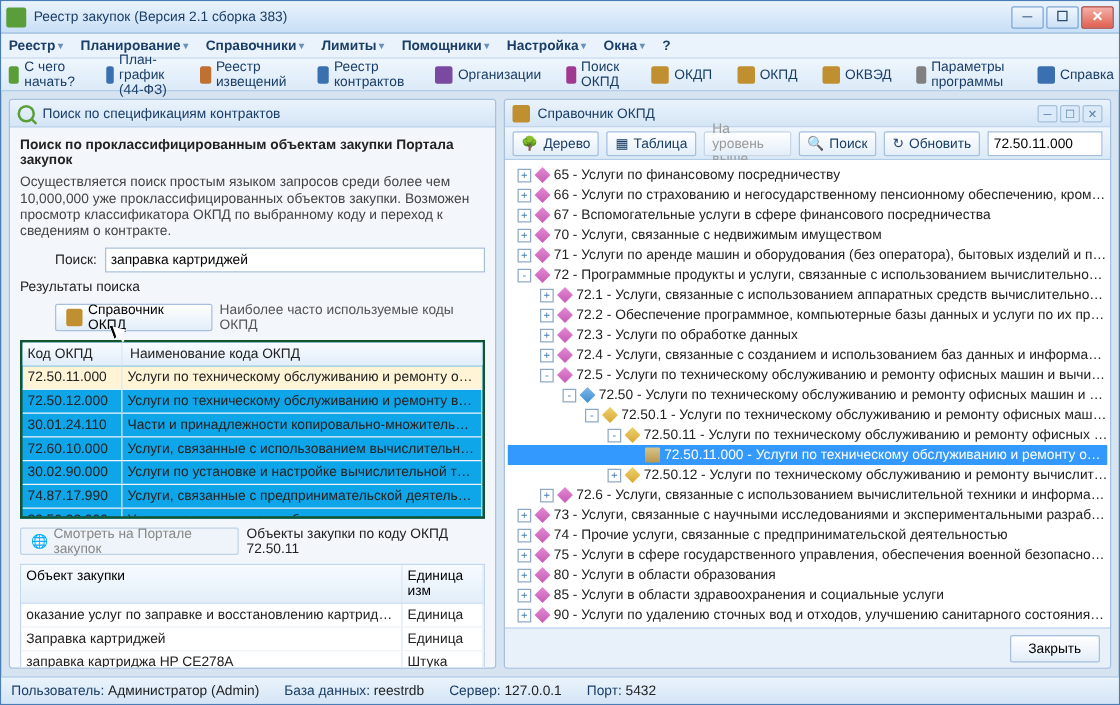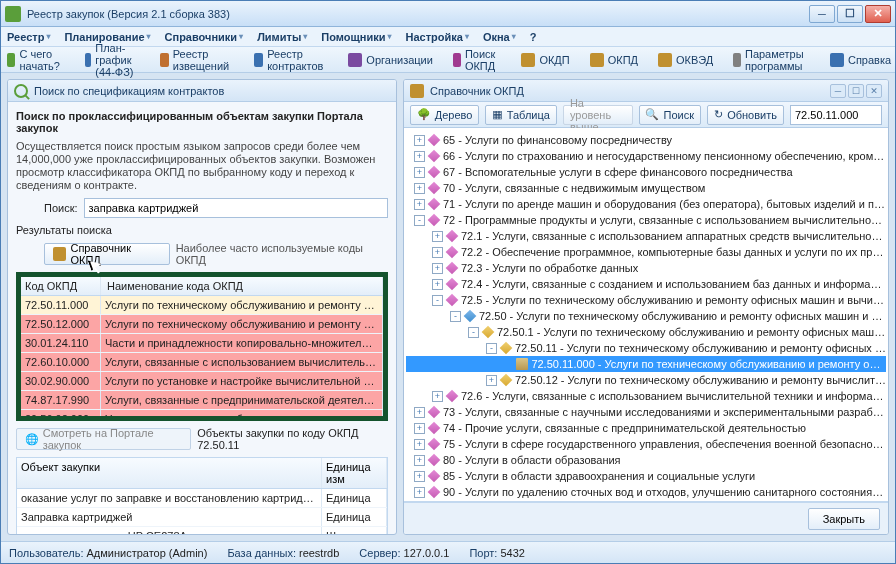--- a/index.html
+++ b/index.html
@@ -34,21 +34,21 @@
 .search-row { display: flex; align-items: center; gap: 6px; padding-left: 28px; }
 .search-label { color: #222; }
 .search-input { flex: 1; height: 20px; border: 1px solid #a7c0dc; background: #fff; padding: 0 4px; }
 .results-label { color: #222; }
 .spravochnik-btn { height: 22px; border: 1px solid #a7c0dc; background: linear-gradient(#fff,#e3eef9); padding: 0 8px; display: inline-flex; align-items: center; gap: 4px; border-radius: 2px; width: fit-content; }
 .cursor { position: relative; }
 .cursor::after { content: ""; position: absolute; left: 74px; top: 16px; width: 10px; height: 14px; background: #fff; border-left: 2px solid #000; border-top: 2px solid #000; transform: rotate(-20deg); clip-path: polygon(0 0, 100% 50%, 40% 55%, 60% 100%, 45% 100%, 30% 60%, 0 70%); pointer-events: none; }
 .freq-text { color: #555; margin-left: auto; }
 .results-header { display: flex; gap: 2px; }
 .results-header div, .res-row div { padding: 3px 4px; border-right: 1px solid #dce8f4; }
-.results-table { border: 5px solid #14532d; background: #fca5a5; }
+.results-table { border: 2px solid #14532d; background: #0ea5e9; }
 .results-header { background: linear-gradient(#f7fbff,#e3eef9); border-bottom: 1px solid #c2d8ef; font-weight: normal; color: #222; }
 .col-code { width: 80px; flex-shrink: 0; }
 .col-name { flex: 1; overflow: hidden; white-space: nowrap; text-overflow: ellipsis; }
 .res-row { display: flex; border-bottom: 1px solid #eef4fa; color: #222; }
 .res-row.selected { background: #fff4d6; }
 .res-body { max-height: 120px; overflow: hidden; }
 
 .portal-btn { height: 22px; border: 1px solid #c0d2e6; background: #eef4fa; padding: 0 8px; display: inline-flex; align-items: center; gap: 4px; color: #888; border-radius: 2px; }
 .objects-label { margin-left: auto; color: #222; }
 .lower-row { display: flex; align-items: center; gap: 6px; }
@@ -139,21 +139,21 @@
 
   <div class="client">
 
     <div class="panel left">
       <div class="panel-title">
         <span class="icon-mag"></span>
         <span>Поиск по спецификациям контрактов</span>
       </div>
       <div class="left-body">
         <div class="left-heading">Поиск по проклассифицированным объектам закупки Портала закупок</div>
-        <div class="left-desc">Осуществляется поиск простым языком запросов среди более чем 14,000,000 уже проклассифицированных объектов закупки. Возможен просмотр классификатора ОКПД по выбранному коду и переход к сведениям о контракте.</div>
+        <div class="left-desc">Осуществляется поиск простым языком запросов среди более чем 10,000,000 уже проклассифицированных объектов закупки. Возможен просмотр классификатора ОКПД по выбранному коду и переход к сведениям о контракте.</div>
         <div class="search-row">
           <span class="search-label">Поиск:</span>
           <input class="search-input" value="заправка картриджей" style="">
         </div>
         <div class="results-label">Результаты поиска</div>
         <div class="search-row cursor">
           <span class="spravochnik-btn">
             <span class="tb-icon" style="background:#c09030"></span>
             <span>Справочник ОКПД</span>
           </span>

